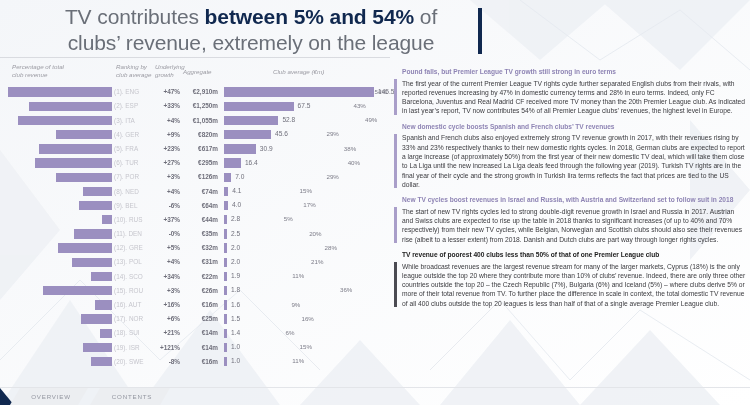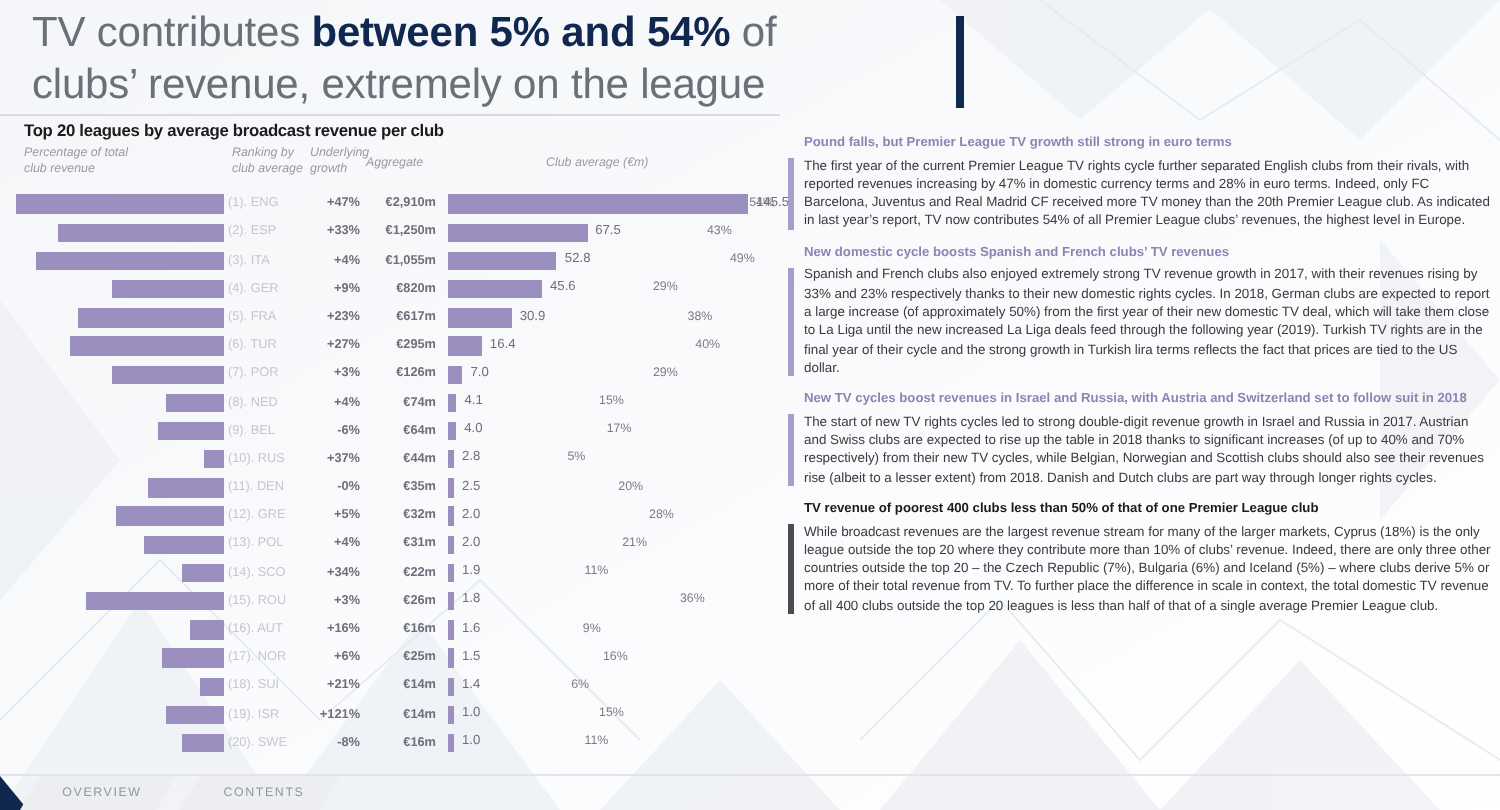--- a/index.html
+++ b/index.html
@@ -13,20 +13,21 @@
   
   .bg-deco{position:absolute;inset:0;pointer-events:none;overflow:hidden;}
   .bg-deco svg{position:absolute;inset:0;width:750px;height:405px;}
 
   
   .header{
     position:relative;
     height:58px;
     padding:4px 0 0 16px;
     z-index:3;
+    text-align:center;
   }
   .headline{
     font-size:21px;
     line-height:26px;
     color:#6a6f78;
     letter-spacing:-0.1px;
     max-width:470px;
   }
   .headline b{color:#10284f;font-weight:bold;}
   .header-rule{
@@ -252,21 +253,20 @@
 <div class="header">
   <div class="headline">
     <span>TV contributes </span><b>between 5% and 54%</b><span> of</span><br>
     <span>clubs’ revenue, extremely on the league</span>
   </div>
   <div class="header-rule"></div>
   <div class="header-underline"></div>
 </div>
 
 <div class="chart-panel">
-  <div class="chart-title">Top 20 leagues by average broadcast revenue per club</div>
 
   <div class="col-heads">
     <div class="ch ch-pct">Percentage of total<br>club revenue</div>
     <div class="ch ch-rank">Ranking by<br>club average</div>
     <div class="ch ch-growth">Underlying<br>growth</div>
     <div class="ch ch-agg">Aggregate</div>
     <div class="ch ch-club">Club average (€m)</div>
   </div>
 
   <div class="rows" id="chart-rows">

